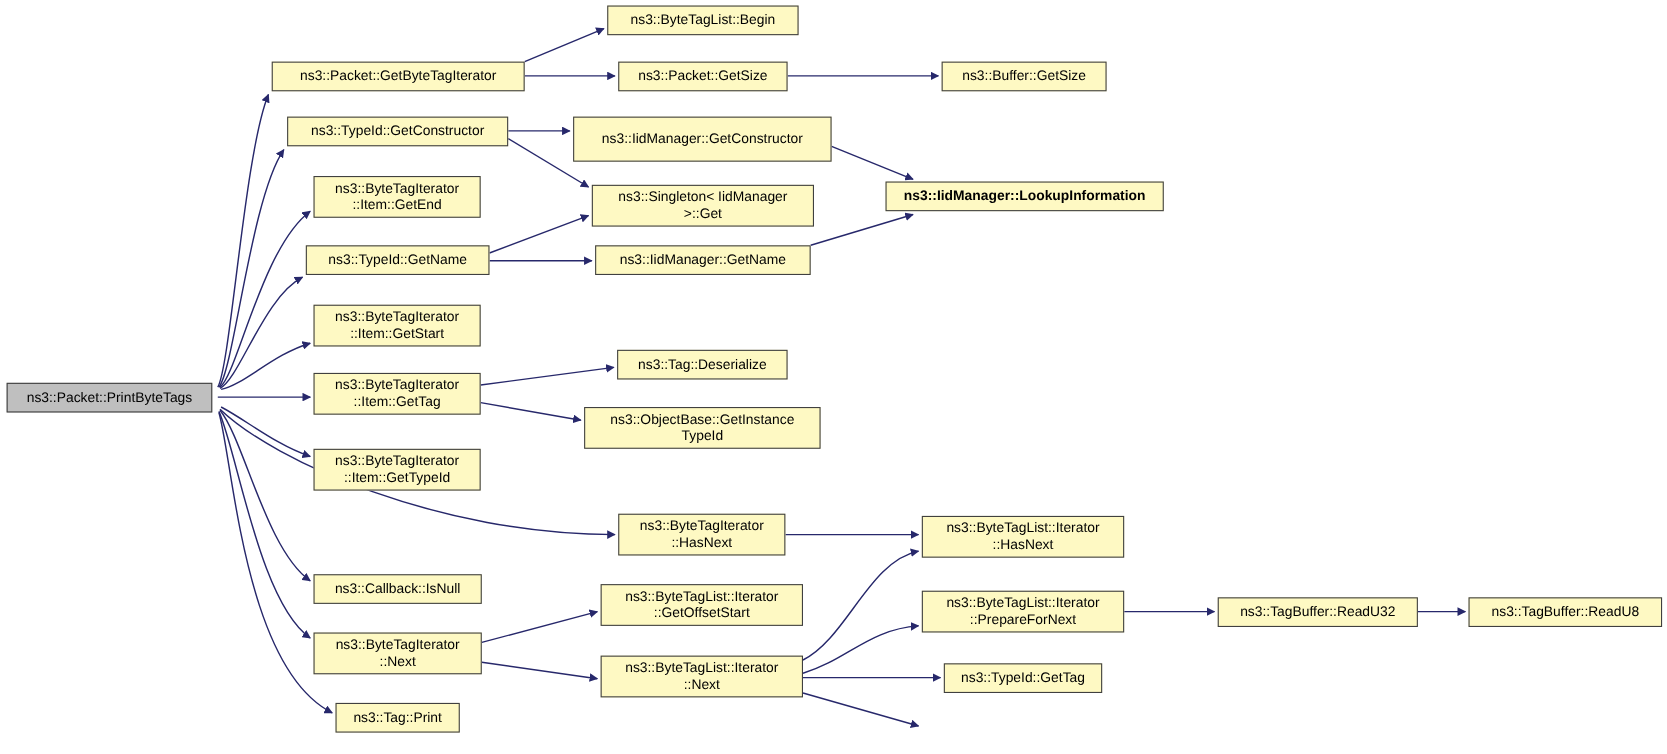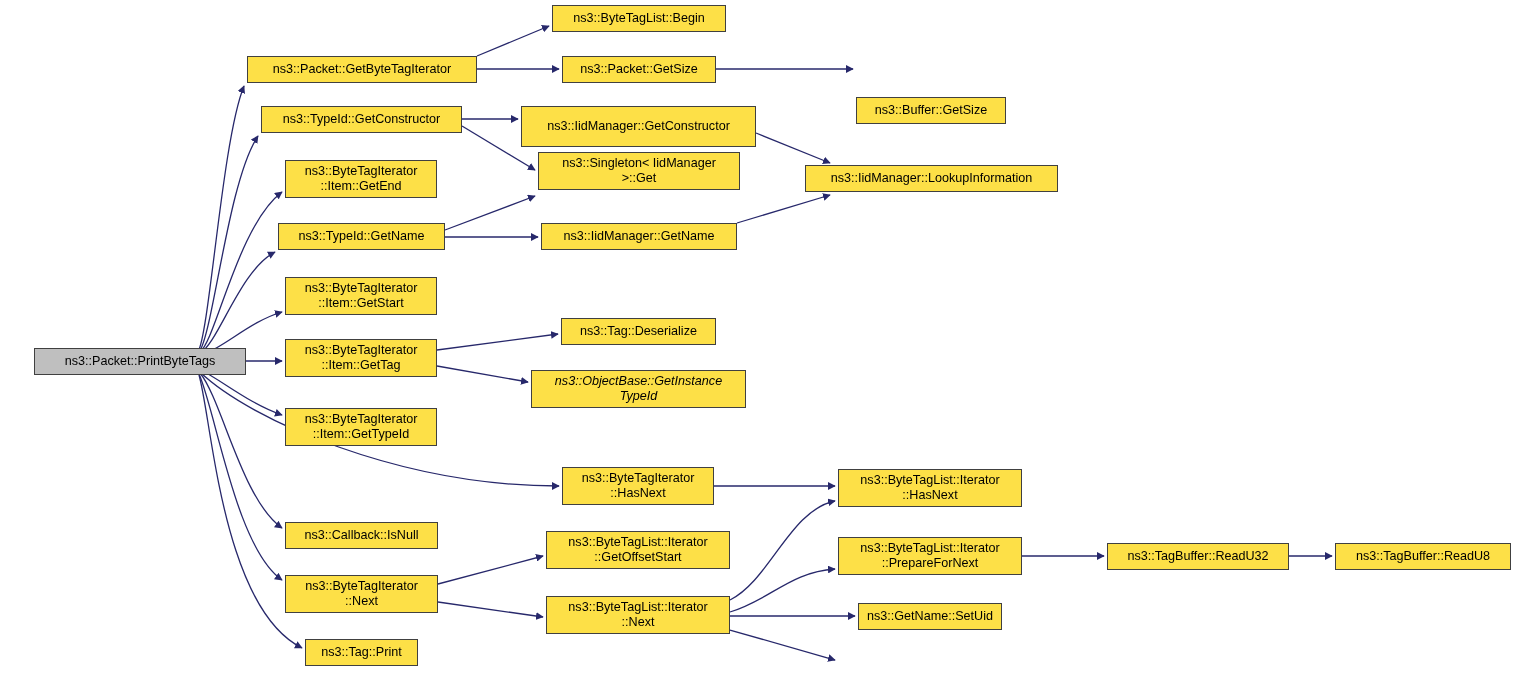--- a/index.html
+++ b/index.html
@@ -21,21 +21,21 @@
     left: 0;
     top: 0;
     width: 1515px;
     height: 685px;
     pointer-events: none;
   }
   .node {
     position: absolute;
     box-sizing: border-box;
     border: 1px solid #404040;
-    background: #fde047;
+    background: #fef9c3;
     color: #000000;
     display: flex;
     align-items: center;
     justify-content: center;
     text-align: center;
     font-size: 12.6px;
     line-height: 15px;
     letter-spacing: 0px;
     white-space: pre-line;
     padding: 0 3px;
@@ -84,55 +84,55 @@
         <path d="M 438,602 L 543,617" fill="none" stroke="#27286b" stroke-width="1.3" marker-end="url(#arrow)"></path>
         <path d="M 730,600 C 770,580 790,510 835,501" fill="none" stroke="#27286b" stroke-width="1.3" marker-end="url(#arrow)"></path>
         <path d="M 730,612 C 770,600 790,572 835,569" fill="none" stroke="#27286b" stroke-width="1.3" marker-end="url(#arrow)"></path>
         <path d="M 730,616 L 855,616" fill="none" stroke="#27286b" stroke-width="1.3" marker-end="url(#arrow)"></path>
         <path d="M 730,630 L 835,660" fill="none" stroke="#27286b" stroke-width="1.3" marker-end="url(#arrow)"></path>
         <path d="M 1022,556 L 1104,556" fill="none" stroke="#27286b" stroke-width="1.3" marker-end="url(#arrow)"></path>
         <path d="M 1289,556 L 1332,556" fill="none" stroke="#27286b" stroke-width="1.3" marker-end="url(#arrow)"></path>
       </g>
   </svg>
   <div id="node-layer">
-      <div class="node root" style="left: 6px; top: 348px; width: 212px; height: 27px; margin-left: 28px;">ns3::Packet::PrintByteTags</div>
+      <div class="node root" style="left: 6px; top: 348px; width: 187px; height: 27px;">ns3::Packet::PrintByteTags</div>
       <div class="node" style="left: 247px; top: 56px; width: 230px; height: 27px;">ns3::Packet::GetByteTagIterator</div>
       <div class="node" style="left: 261px; top: 106px; width: 201px; height: 27px;">ns3::TypeId::GetConstructor</div>
       <div class="node" style="left: 285px; top: 160px; width: 152px; height: 38px;">ns3::ByteTagIterator
 ::Item::GetEnd</div>
       <div class="node" style="left: 278px; top: 223px; width: 167px; height: 27px;">ns3::TypeId::GetName</div>
       <div class="node" style="left: 285px; top: 277px; width: 152px; height: 38px;">ns3::ByteTagIterator
 ::Item::GetStart</div>
       <div class="node" style="left: 285px; top: 339px; width: 152px; height: 38px;">ns3::ByteTagIterator
 ::Item::GetTag</div>
       <div class="node" style="left: 285px; top: 408px; width: 152px; height: 38px;">ns3::ByteTagIterator
 ::Item::GetTypeId</div>
       <div class="node" style="left: 285px; top: 522px; width: 153px; height: 27px;">ns3::Callback::IsNull</div>
       <div class="node" style="left: 285px; top: 575px; width: 153px; height: 38px;">ns3::ByteTagIterator
 ::Next</div>
       <div class="node" style="left: 305px; top: 639px; width: 113px; height: 27px;">ns3::Tag::Print</div>
       <div class="node" style="left: 552px; top: 5px; width: 174px; height: 27px;">ns3::ByteTagList::Begin</div>
       <div class="node" style="left: 562px; top: 56px; width: 154px; height: 27px;">ns3::Packet::GetSize</div>
       <div class="node" style="left: 521px; top: 106px; width: 235px; height: 41px;">ns3::IidManager::GetConstructor</div>
-      <div class="node" style="left: 538px; top: 152px; width: 202px; height: 38px;">ns3::Singleton&lt; IidManager
+      <div class="node" style="left: 538px; top: 168px; width: 202px; height: 38px;">ns3::Singleton&lt; IidManager
 &gt;::Get</div>
       <div class="node" style="left: 541px; top: 223px; width: 196px; height: 27px;">ns3::IidManager::GetName</div>
       <div class="node" style="left: 561px; top: 318px; width: 155px; height: 27px;">ns3::Tag::Deserialize</div>
-      <div class="node" style="left: 531px; top: 370px; width: 215px; height: 38px; font-style: italic;">ns3::ObjectBase::GetInstance
+      <div class="node" style="left: 531px; top: 370px; width: 215px; height: 38px;">ns3::ObjectBase::GetInstance
 TypeId</div>
       <div class="node" style="left: 562px; top: 467px; width: 152px; height: 38px;">ns3::ByteTagIterator
 ::HasNext</div>
       <div class="node" style="left: 546px; top: 531px; width: 184px; height: 38px;">ns3::ByteTagList::Iterator
 ::GetOffsetStart</div>
       <div class="node" style="left: 546px; top: 596px; width: 184px; height: 38px;">ns3::ByteTagList::Iterator
 ::Next</div>
-      <div class="node" style="left: 856px; top: 56px; width: 150px; height: 27px; margin-top: 41px;">ns3::Buffer::GetSize</div>
-      <div class="node" style="left: 805px; top: 165px; width: 253px; height: 27px;">ns3::IidManager::LookupInformation</div>
+      <div class="node" style="left: 856px; top: 56px; width: 150px; height: 27px;">ns3::Buffer::GetSize</div>
+      <div class="node" style="left: 805px; top: 165px; width: 253px; height: 27px; font-weight: bold;">ns3::IidManager::LookupInformation</div>
       <div class="node" style="left: 838px; top: 469px; width: 184px; height: 38px;">ns3::ByteTagList::Iterator
 ::HasNext</div>
       <div class="node" style="left: 838px; top: 537px; width: 184px; height: 38px;">ns3::ByteTagList::Iterator
 ::PrepareForNext</div>
-      <div class="node" style="left: 858px; top: 603px; width: 144px; height: 27px;">ns3::GetName::SetUid</div>
+      <div class="node" style="left: 858px; top: 603px; width: 144px; height: 27px;">ns3::TypeId::GetTag</div>
       <div class="node" style="left: 838px; top: 652px; width: 184px; height: 27px; margin-top: 40px;">ns3::TagBuffer::TrimAtEnd</div>
       <div class="node" style="left: 1107px; top: 543px; width: 182px; height: 27px;">ns3::TagBuffer::ReadU32</div>
       <div class="node" style="left: 1335px; top: 543px; width: 176px; height: 27px;">ns3::TagBuffer::ReadU8</div>
     </div>
 </div>
 
 </body></html>

